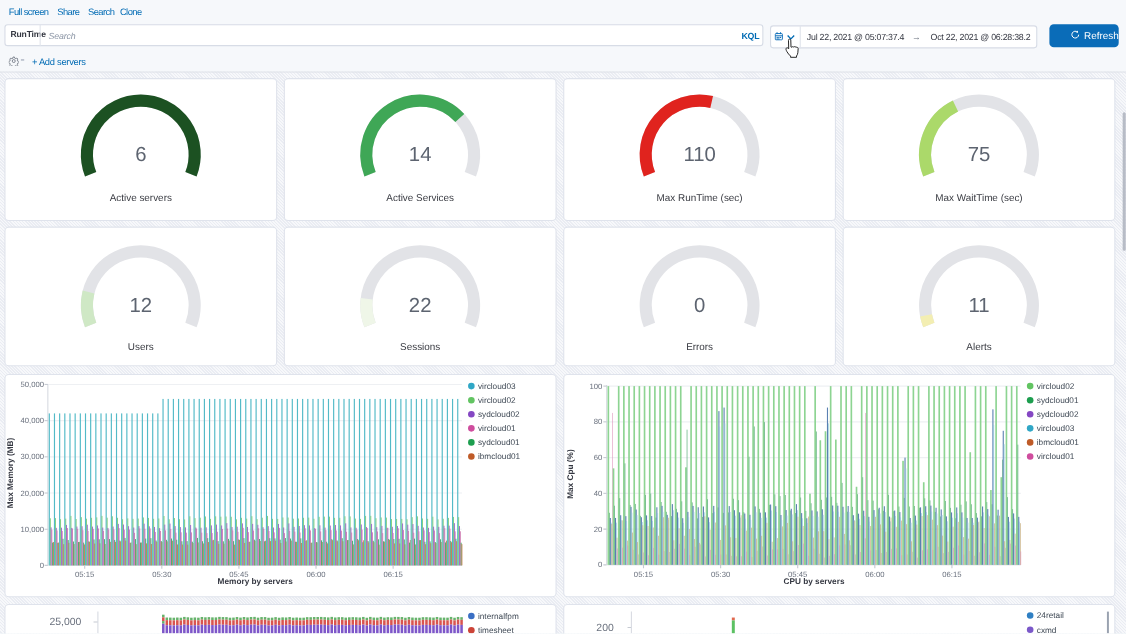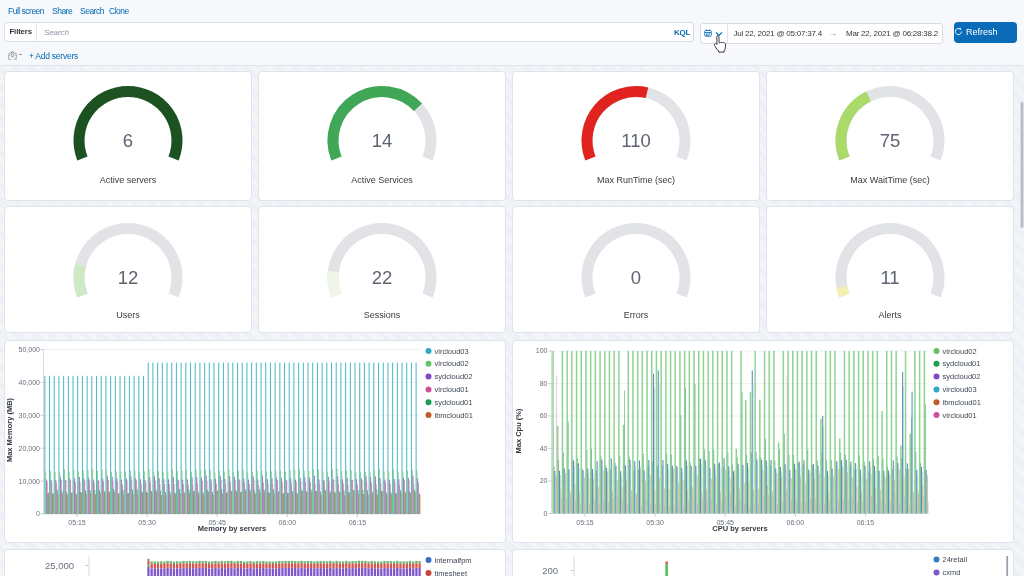--- a/index.html
+++ b/index.html
@@ -9,32 +9,32 @@
 .panel { position:absolute; background:#fff; border:1px solid #dfe3ec; border-radius:4px; }
 .toplink { position:absolute; top:5.5px; color:#006bb4; font-size:8.5px; font-weight:500; letter-spacing:-0.5px; }
 #qbar { position:absolute; left:4px; top:22px; width:690px; height:20px; background:#fff; border:1px solid #d7dce6; border-radius:3px; }
 #filters { position:absolute; left:9.5px; top:27px; font-size:7.8px; font-weight:bold; color:#343741; letter-spacing:-0.15px; }
 #fsep { position:absolute; left:36px; top:22px; width:1px; height:20px; background:#e0e4ec; }
 #search { position:absolute; left:44px; top:27.5px; font-size:8px; color:#8b95a5; letter-spacing:-0.1px;font-style:italic; }
 #kql { position:absolute; left:674px; top:28px; font-size:8px; color:#006bb4; letter-spacing:-0.2px;font-weight:bold; }
 #dpick { position:absolute; left:700px; top:23px; width:243px; height:21px; background:#fff; border:1px solid #d7dce6; border-radius:3px; }
 #dsep { position:absolute; left:726.5px; top:23px; width:1px; height:21px; background:#e0e4ec; }
 .dtext { position:absolute; top:28.5px; font-size:8px; color:#343741; letter-spacing:-0.22px; }
-#refresh { position:absolute; left:954px; top:21.5px; width:63px; height:21px; background:#0a6cb8; border-radius:4px; color:#fff; font-size:9px; font-weight:500; text-align:left; line-height:21px; }
+#refresh { position:absolute; left:954px; top:21.5px; width:63px; height:21px; background:#0a6cb8; border-radius:4px; color:#fff; font-size:9px; font-weight:500; text-align:right; line-height:21px; }
 #addfilter { position:absolute; left:29px; top:50.5px; font-size:8.5px; color:#006bb4; letter-spacing:-0.25px; }
 #hairline { position:absolute; left:0; top:65px; width:1024px; height:1px; background:#dfe3ea; }
 </style></head><body>
 <div id="dashbg"></div>
 <div id="hairline"></div>
 <span class="toplink" style="left:8px">Full screen</span>
 <span class="toplink" style="left:52px">Share</span>
 <span class="toplink" style="left:80px">Search</span>
 <span class="toplink" style="left:109px">Clone</span>
 <div id="qbar"></div>
-<div id="filters">Filters</div>
+<div id="filters">RunTime</div>
 <div id="fsep"></div>
 <div id="search">Search</div>
 <div id="kql">KQL</div>
 <div id="dpick"></div>
 <div id="dsep"></div>
 <svg style="position:absolute;left:703.5px;top:28.5px" width="8" height="8" viewBox="0 0 16 16">
     <g stroke="#0a6cb8" fill="none" stroke-width="1.7">
       <rect x="1.5" y="3" width="13" height="11.5" rx="1.5"></rect>
       <line x1="1.5" y1="7" x2="14.5" y2="7"></line>
       <line x1="4.8" y1="0.5" x2="4.8" y2="4"></line>
@@ -46,21 +46,21 @@
       <rect x="10" y="9" width="2.2" height="2.2"></rect>
       <rect x="4" y="11.8" width="2.2" height="2.2"></rect>
       <rect x="7" y="11.8" width="2.2" height="2.2"></rect>
     </g>
   </svg>
 <svg style="position:absolute;left:714.5px;top:31px" width="8" height="6" viewBox="0 0 12 8">
     <path d="M1.5 1.5 L6 6 L10.5 1.5" stroke="#006bb4" stroke-width="1.8" fill="none"></path>
   </svg>
 <span class="dtext" style="left:733.5px">Jul 22, 2021 @ 05:07:37.4</span>
 <span class="dtext" style="left:829px;color:#69707d">→</span>
-<span class="dtext" style="left:846px">Mar 22, 2021 @ 06:28:38.2</span>
+<span class="dtext" style="left:846px">Oct 22, 2021 @ 06:28:38.2</span>
 <div id="refresh"><svg style="vertical-align:-1.5px;margin-right:3px" width="9" height="9" viewBox="0 0 16 16">
       <path d="M13.5 8a5.5 5.5 0 1 1-1.6-3.9" stroke="#fff" stroke-width="1.6" fill="none"></path>
       <path d="M12.5 1.2 L12.3 4.9 L8.7 4.2 Z" fill="#fff"></path>
     </svg>Refresh</div>
 <svg style="position:absolute;left:7.5px;top:51px" width="9" height="9" viewBox="0 0 16 16">
     <path fill="none" stroke="#69707d" stroke-width="1.3" d="M6.8 1.5 h2.4 l.4 1.9 1.8.75 1.6-1.05 1.7 1.7-1.05 1.6.75 1.8 1.9.4 v2.4 l-1.9.4-.75 1.8 1.05 1.6-1.7 1.7-1.6-1.05-1.8.75-.4 1.9 h-2.4 l-.4-1.9-1.8-.75-1.6 1.05-1.7-1.7 1.05-1.6-.75-1.8-1.9-.4 v-2.4 l1.9-.4.75-1.8L1.6 4.8l1.7-1.7 1.6 1.05 1.8-.75z"></path>
     <circle cx="8" cy="8" r="2.4" fill="none" stroke="#69707d" stroke-width="1.3"></circle>
   </svg>
 <div style="position:absolute;left:18.5px;top:54px;width:3.5px;height:1px;background:#98a2b3"></div>
 <div id="addfilter">+ Add servers</div>

